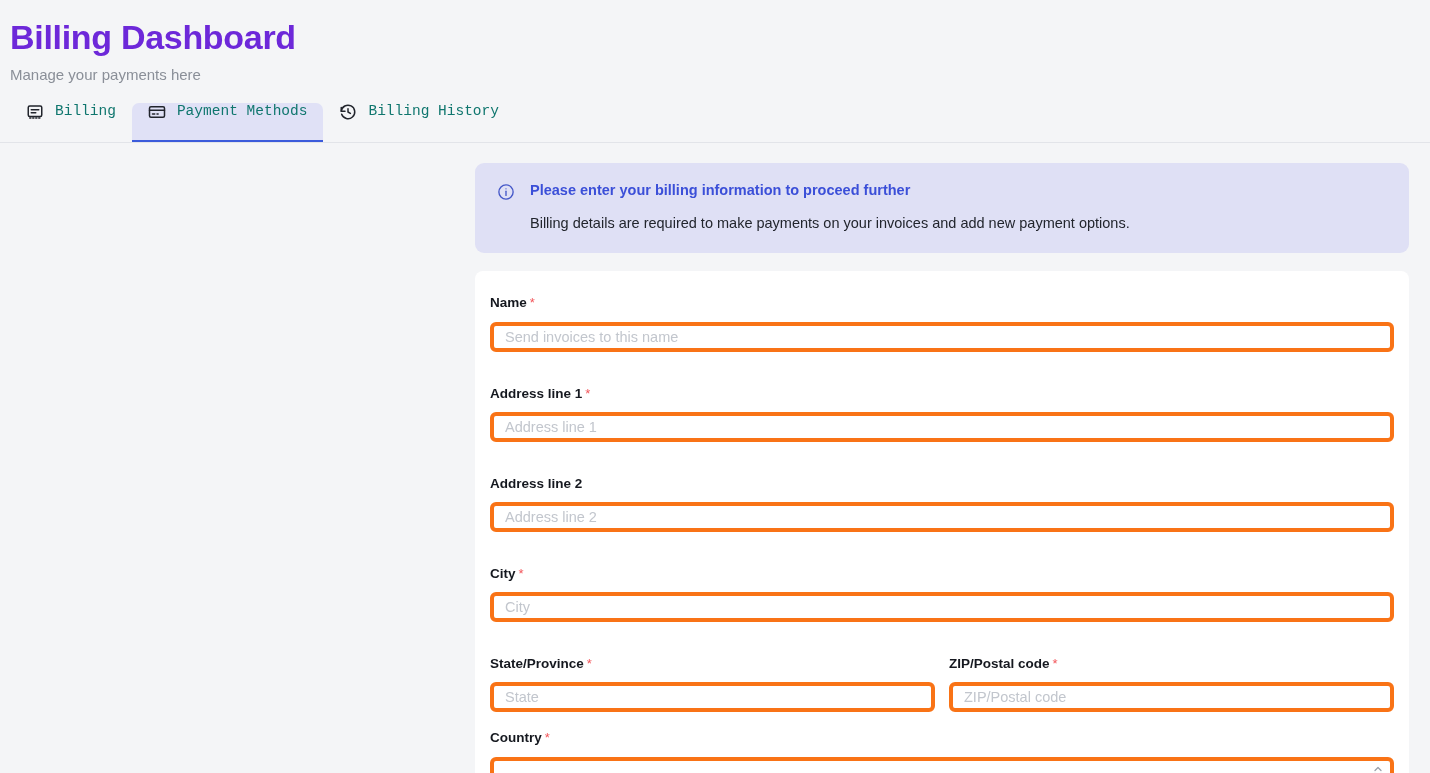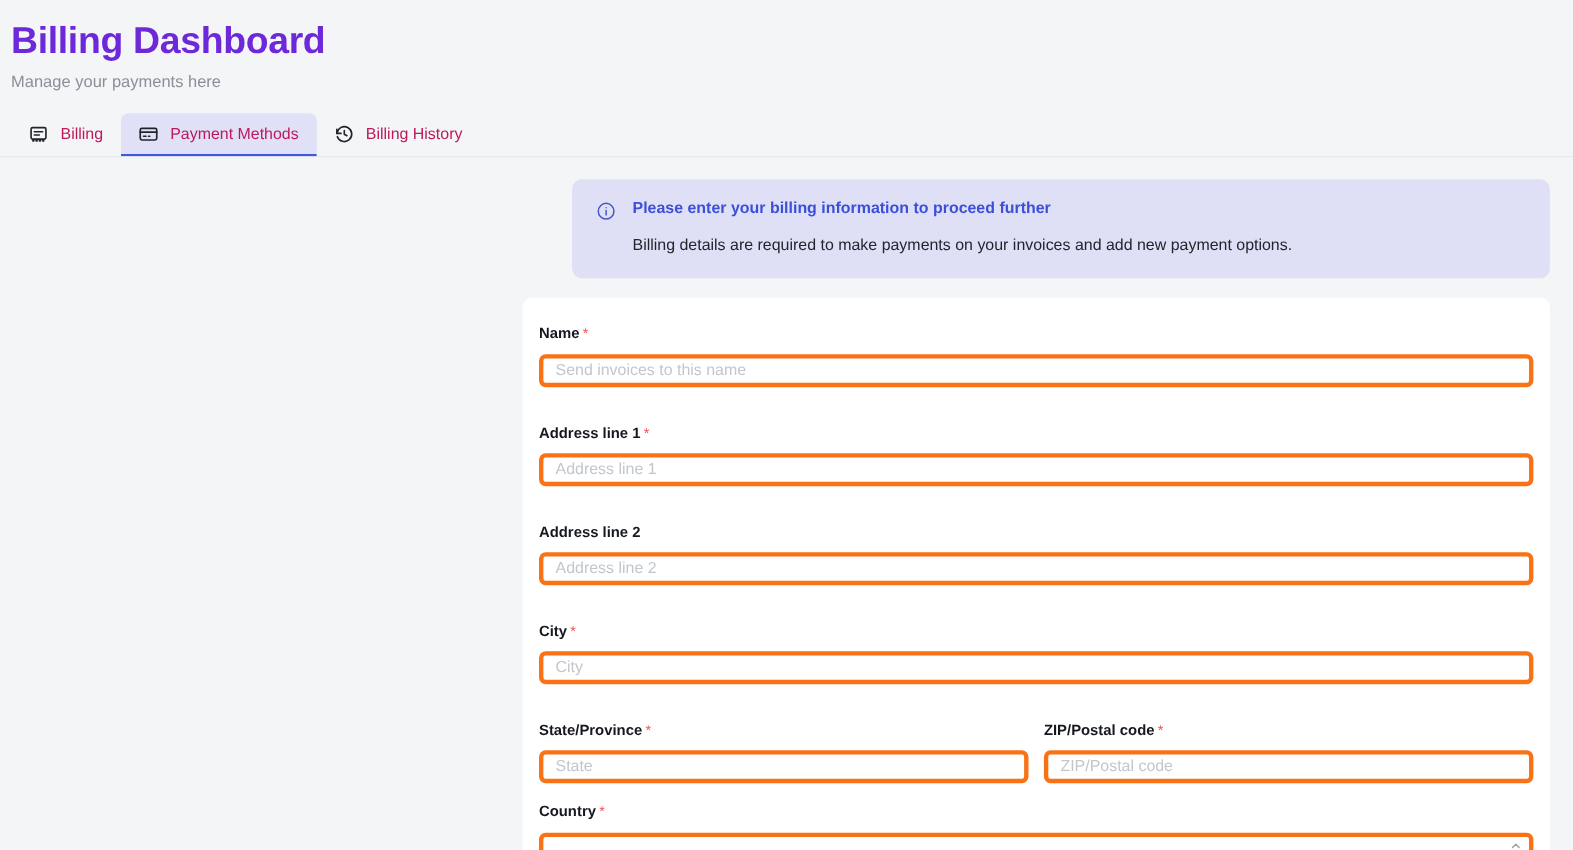--- a/index.html
+++ b/index.html
@@ -37,31 +37,31 @@
     align-items: flex-end;
     gap: 0px;
     margin-top: 19px;
     padding-left: 10px;
     border-bottom: 1px solid #e2e4e9;
     background: #f4f5f7;
     height: 40px;
   }
   .tab {
     display: flex;
-    align-items: center;
     gap: 11px;
     padding: 0 16px;
     height: 39px;
     font-size: 14.5px;
-    color: #be185d;
+    color: #0f766e;
     cursor: pointer;
     border-radius: 7px 7px 0 0;
     border-bottom: 2px solid transparent;
     background: transparent;
     white-space: nowrap;
+    font-family: Liberation Mono, monospace;
   }
   .tab.active {
     background: #e0e1f6;
     border-bottom: 2px solid #3b5bdb;
   }
   .tab .ico {
     display: inline-flex;
     align-items: center;
     justify-content: center;
     width: 18px;
@@ -85,21 +85,20 @@
   }
 
   
   .info-banner {
     background: #dfe0f5;
     border-radius: 9px;
     padding: 18px 22px 20px 22px;
     display: flex;
     gap: 15px;
     align-items: flex-start;
-    margin-left: 45px;
   }
   .info-banner .info-icon {
     flex: 0 0 18px;
     width: 18px;
     height: 18px;
     margin-top: 2px;
     color: #4457c8;
   }
   .banner-text { flex: 1; }
   .banner-title {

